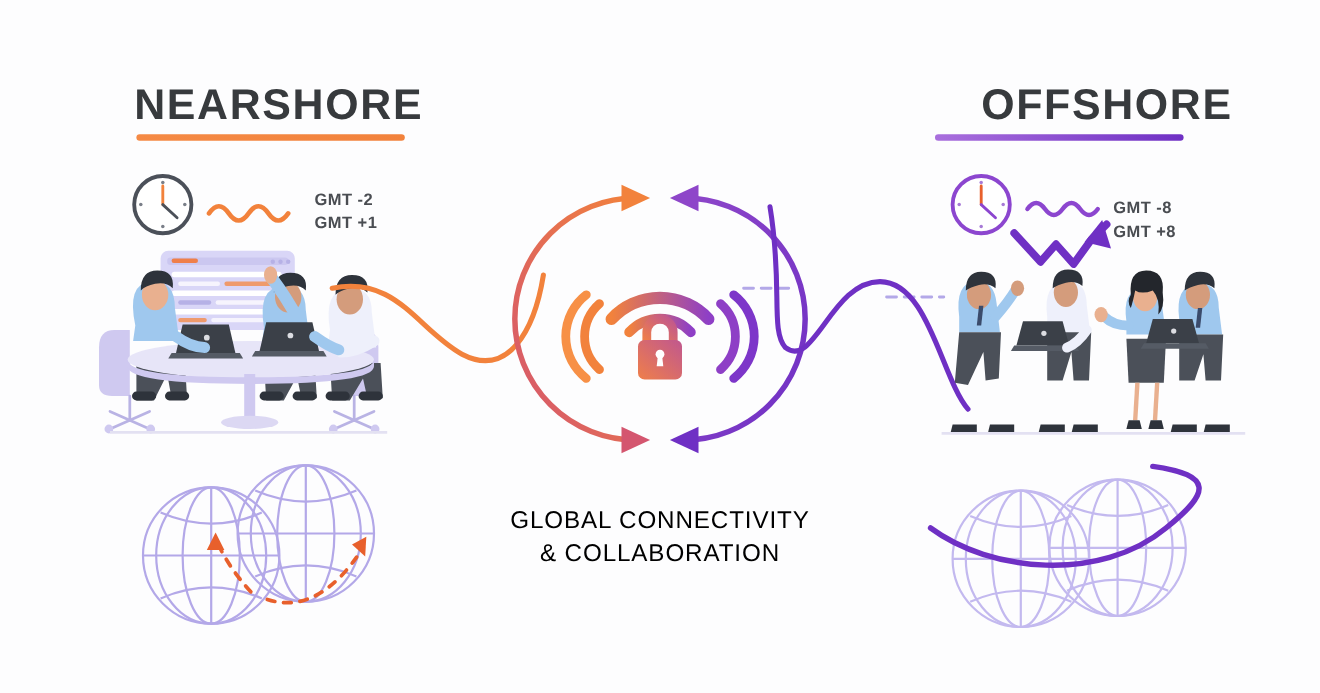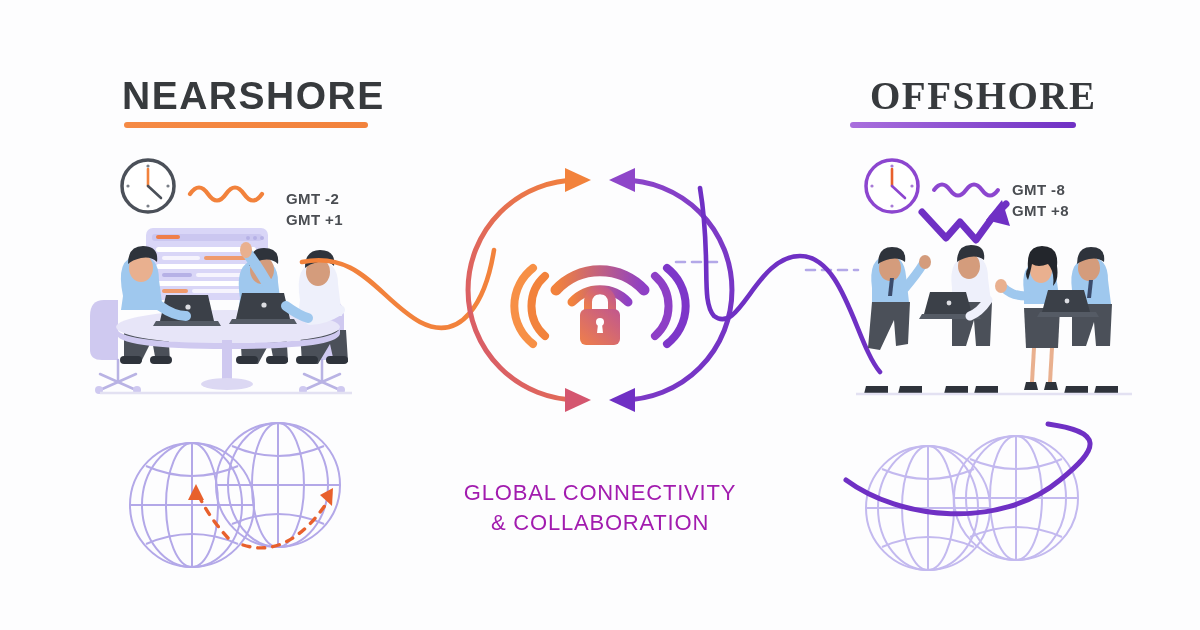--- a/index.html
+++ b/index.html
@@ -17,21 +17,21 @@
   .hdr{
     position:absolute;
     font-weight:bold;
     letter-spacing:1.5px;
     color:#373a3d;
     font-size:39px;
     line-height:1;
     white-space:nowrap;
   }
   #title-nearshore{left:122px;top:76px;}
-  #title-offshore{left:870px;top:76px;font-family:Liberation Serif, serif;}
+  #title-offshore{left:892px;top:76px;}
 
   .rule{position:absolute;height:6px;border-radius:3px;}
   #rule-nearshore{left:124px;top:122px;width:244px;
     background:linear-gradient(90deg,#f58a45 0%,#f2823c 100%);}
   #rule-offshore{left:850px;top:122px;width:226px;
     background:linear-gradient(90deg,#a96fdd 0%,#6f30c4 100%);}
 
   .gmt{
     position:absolute;
     font-size:15px;
@@ -44,23 +44,22 @@
   #gmt-nearshore{left:286px;top:171px;}
   #gmt-offshore{left:1012px;top:168px;margin-top:11px;}
 
   #center-caption{
     position:absolute;
     left:430px;top:458px;width:340px;
     text-align:center;
     font-size:22px;
     letter-spacing:.8px;
     line-height:30px;
-    color:#a21caf;
+    color:#000000;
     white-space:pre-line;
-    margin-top:20px;
   }
 </style>
 </head>
 <body>
 
 <div id="stage">
 
   <svg width="1200" height="630" viewBox="0 0 1200 630">
     <defs>
       <linearGradient id="gOrangePurple" x1="0" y1="1" x2="1" y2="0">
@@ -328,21 +327,21 @@
     </g>
     <path d="M846 480 C 900 520, 1000 530, 1060 480 C 1100 448, 1104 432, 1048 424" fill="none" stroke="#6f30c4" stroke-width="5" stroke-linecap="round"></path>
   </svg>
 
   <div class="hdr" id="title-nearshore">NEARSHORE</div>
   <div class="rule" id="rule-nearshore"></div>
 
   <div class="hdr" id="title-offshore">OFFSHORE</div>
   <div class="rule" id="rule-offshore"></div>
 
-  <div class="gmt" id="gmt-nearshore" style="white-space:pre-line;margin-top:17px;">GMT -2
+  <div class="gmt" id="gmt-nearshore" style="white-space:pre-line;">GMT -2
 GMT +1</div>
 
   <div class="gmt" id="gmt-offshore" style="white-space:pre-line;">GMT -8
 GMT +8</div>
 
   <div id="center-caption">GLOBAL CONNECTIVITY
 &amp; COLLABORATION</div>
 
 </div>
 

